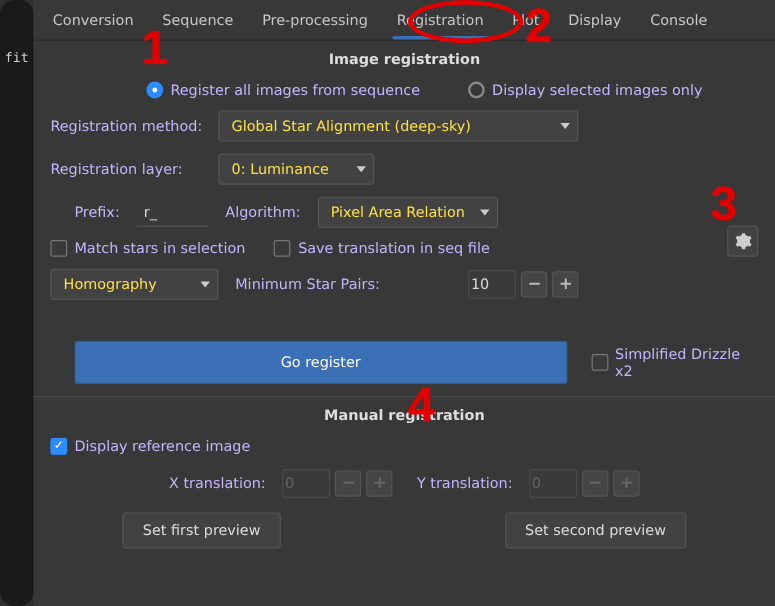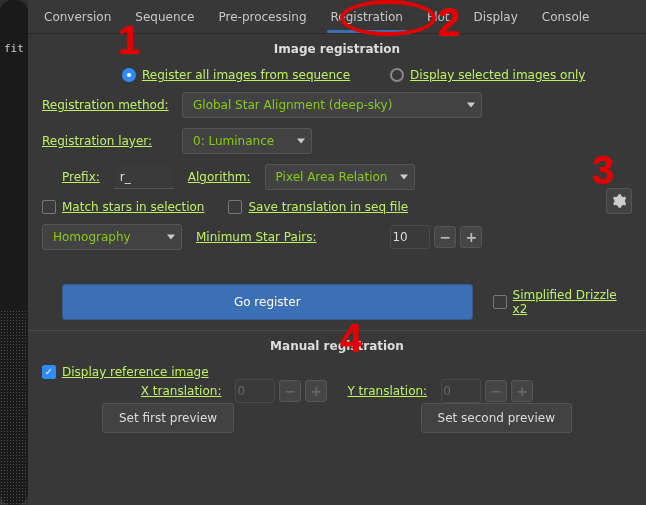--- a/index.html
+++ b/index.html
@@ -12,22 +12,22 @@
   .tab { padding: 8px 12px; color: #c7c7c7; cursor: pointer; font-size: 12px; position: relative; }
   .tab.active::after { content: ""; position: absolute; left: 8px; right: 8px; bottom: -1px; height: 3px; background: #3b6fb6; border-radius: 2px; }
   .section-title { text-align: center; font-weight: bold; color: #ddd; padding: 8px 0 6px; font-size: 12px; }
   .content { padding: 6px 14px 10px 14px; display: flex; flex-direction: column; gap: 10px; }
   .row { display: flex; align-items: center; gap: 10px; }
   .row.center { justify-content: center; }
   .radio { width: 14px; height: 14px; border-radius: 50%; border: 2px solid #888; display: inline-flex; align-items: center; justify-content: center; flex-shrink: 0; }
   .radio.checked { border-color: #2d8cff; background: #2d8cff; }
   .radio.checked::after { content: ""; width: 4px; height: 4px; border-radius: 50%; background: #fff; }
   .radio-pair { display: flex; align-items: center; gap: 6px; }
-  .label { color: #bef264; font-size: 12px; text-decoration: underline; }
-  .select { background: #424242; border: 1px solid #555; border-radius: 3px; padding: 5px 22px 5px 10px; color: #84cc16; font-size: 12px; position: relative; display: inline-flex; align-items: center; min-height: 26px; }
+  .label { color: #c4b5fd; font-size: 12px; }
+  .select { background: #424242; border: 1px solid #555; border-radius: 3px; padding: 5px 22px 5px 10px; color: #fde047; font-size: 12px; position: relative; display: inline-flex; align-items: center; min-height: 26px; }
   .select .caret { position: absolute; right: 6px; top: 50%; transform: translateY(-50%); width: 0; height: 0; border-left: 4px solid transparent; border-right: 4px solid transparent; border-top: 5px solid #ccc; }
   .select.wide { width: 300px; }
   .text-input { background: #3a3a3a; border: none; border-bottom: 1px solid #555; color: #ddd; padding: 4px 6px; font-size: 12px; width: 60px; }
   .checkbox { width: 14px; height: 14px; border: 1px solid #777; border-radius: 2px; background: #3a3a3a; display: inline-flex; align-items: center; justify-content: center; flex-shrink: 0; }
   .checkbox.checked { background: #2d8cff; border-color: #2d8cff; }
   .checkbox.checked::after { content: "✓"; color: #fff; font-size: 10px; line-height: 1; }
   .cb-pair { display: flex; align-items: center; gap: 6px; }
   .spin { display: flex; align-items: center; gap: 4px; }
   .spin input { background: #3a3a3a; border: 1px solid #4a4a4a; border-radius: 3px; color: #ddd; padding: 4px 1px; width: 40px; font-size: 12px; }
   .spin input.disabled { color: #666; }
@@ -132,21 +132,21 @@
       <div class="cb-pair">
         <span class="checkbox"></span>
         <span class="label">Simplified Drizzle x2</span>
       </div>
     </div>
   </div>
 
   <div class="divider"></div>
   <div class="section-title">Manual registration</div>
 
-  <div class="content" style="gap:0;">
+  <div class="content" style="gap:12px;">
     <div class="cb-pair">
       <span class="checkbox checked"></span>
       <span class="label">Display reference image</span>
     </div>
 
     <div class="row center" style="gap:14px;">
       <span class="label">X translation:</span>
       <div class="spin">
         <input class="disabled" value="0" style="">
         <span class="spin-btn disabled">−</span>

